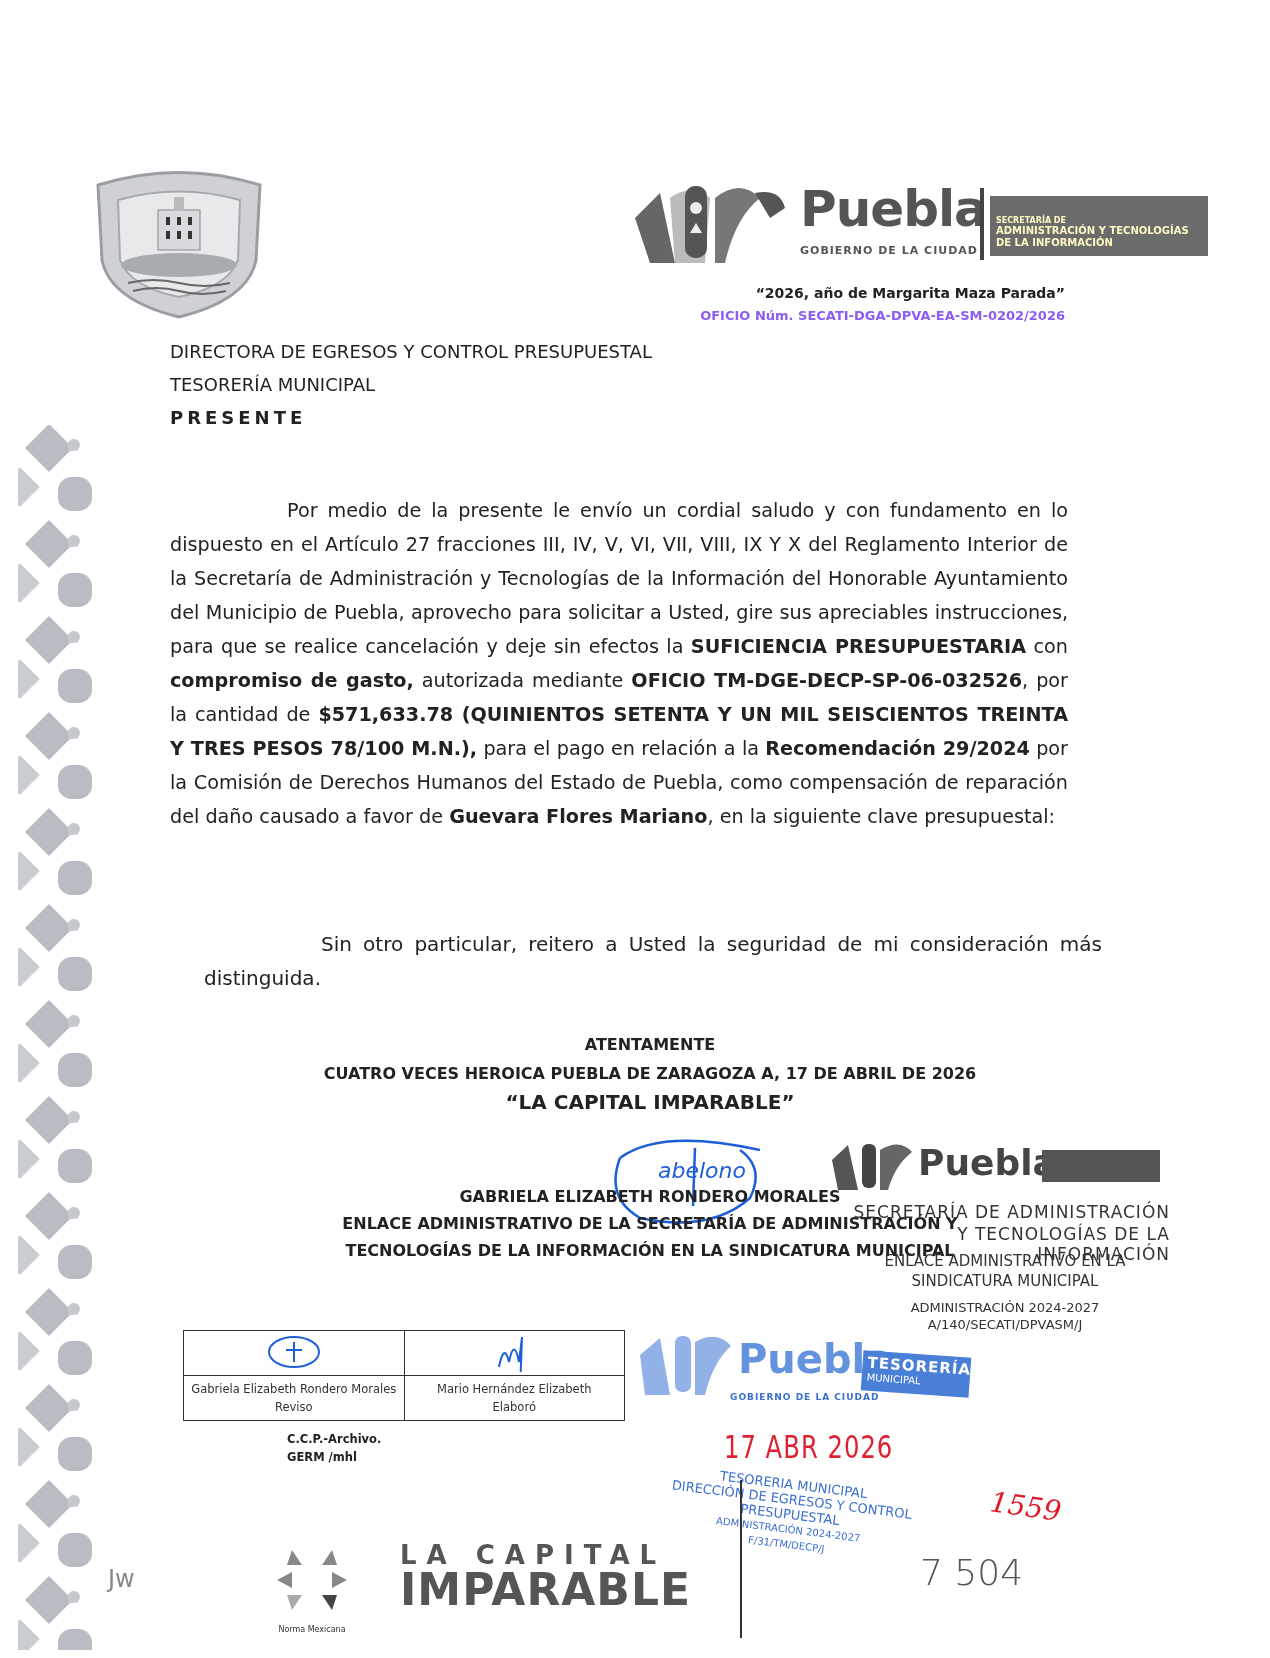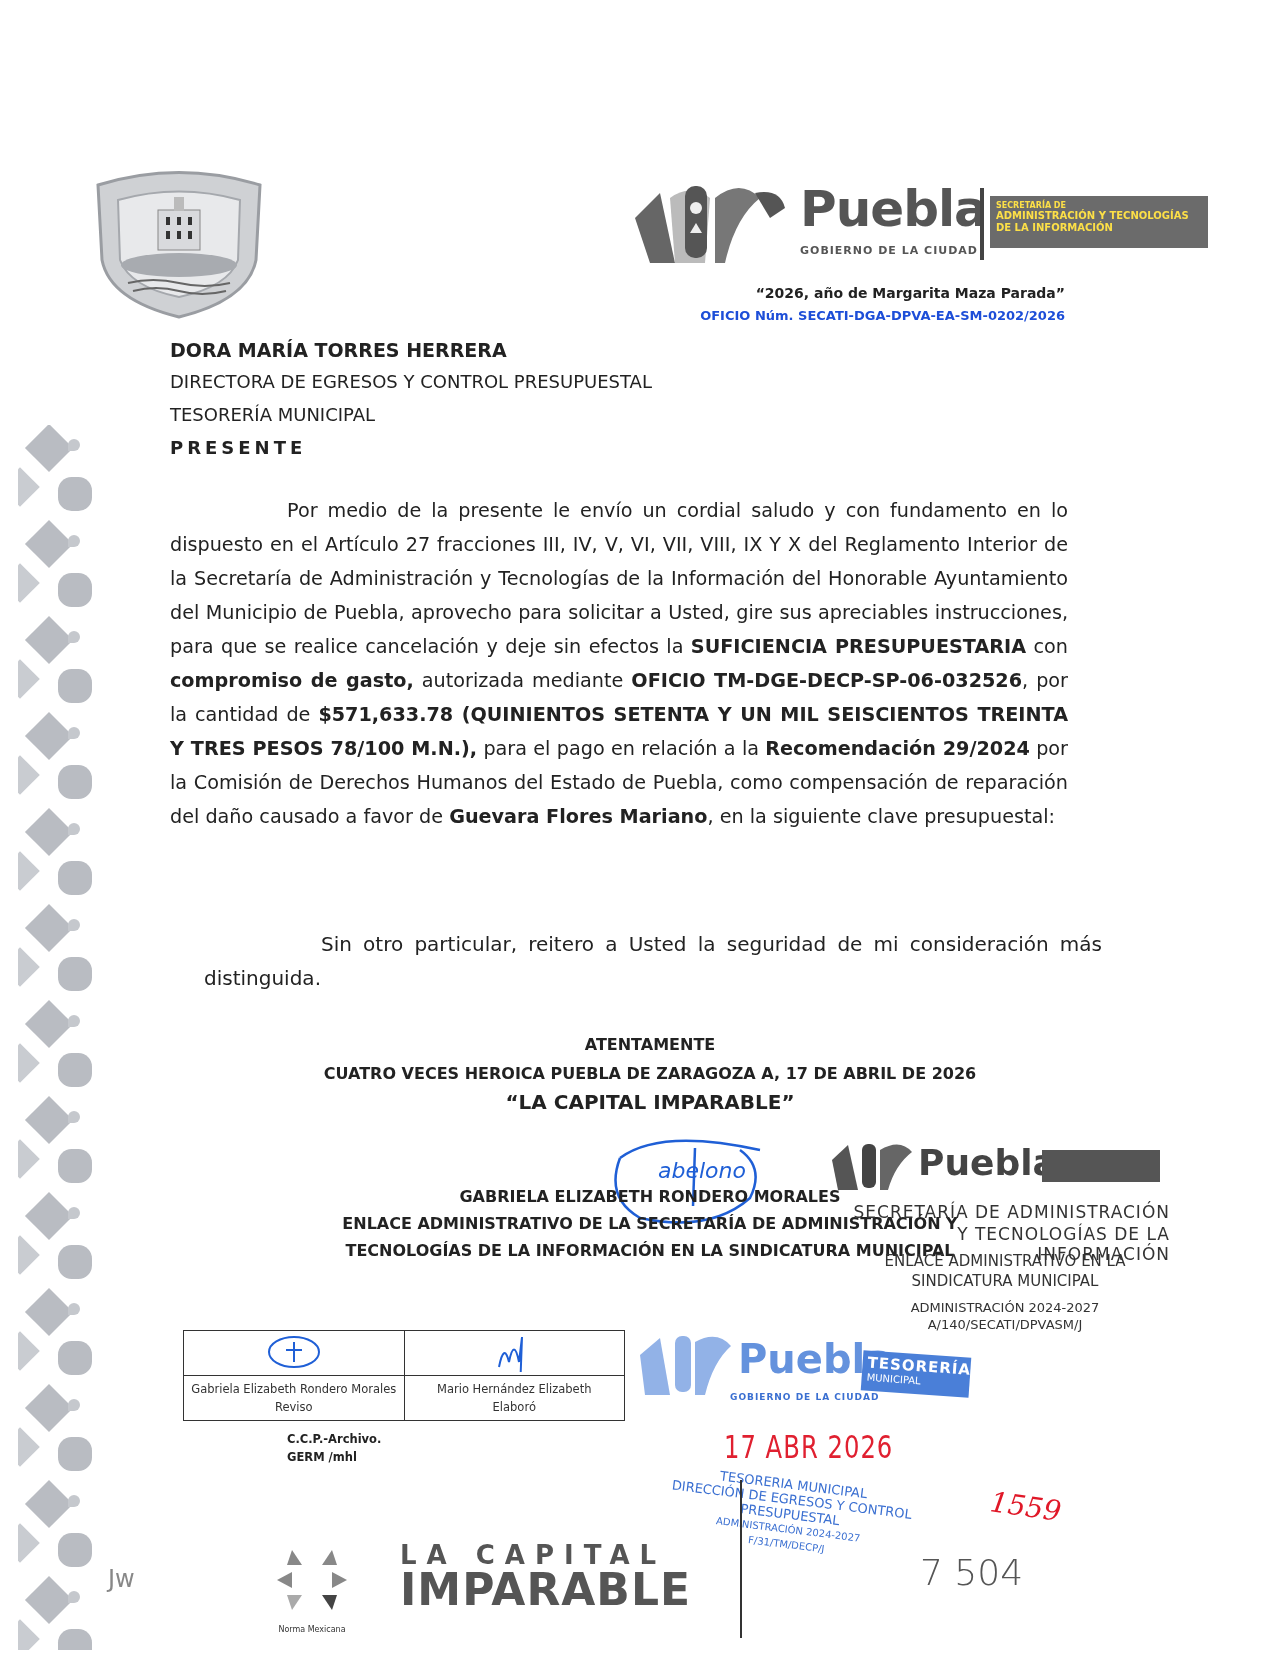--- a/index.html
+++ b/index.html
@@ -17,26 +17,26 @@
 
   
   .coat { left: 88px; top: 165px; width: 182px; height: 155px; }
   .coat svg { width: 100%; height: 100%; }
 
   
   .logo-head { left: 630px; top: 178px; width: 560px; height: 90px; }
   .puebla-word { left: 170px; top: 2px; font-family: "DejaVu Sans", sans-serif; font-weight: bold; font-size: 50px; color: #555; letter-spacing: -1px; }
   .gob-ciudad { left: 170px; top: 66px; font-size: 11px; font-weight: bold; color: #555; letter-spacing: 1px; }
   .logo-divider { left: 350px; top: 10px; width: 4px; height: 72px; background: #444; }
-  .secretaria-box { left: 360px; top: 18px; width: 218px; height: 52px; background: #6b6b6b; color: #fde047; padding: 5px 6px; }
+  .secretaria-box { left: 360px; top: 18px; width: 218px; height: 60px; background: #6b6b6b; color: #fef9c3; padding: 20px 6px; }
   .secretaria-box .s1 { font-size: 8px; font-weight: bold; }
   .secretaria-box .s2 { font-size: 10px; font-weight: bold; line-height: 12px; }
 
   .motto { right: 205px; top: 285px; font-size: 14px; font-weight: bold; color: #222; text-align: right; }
-  .oficio-num { right: 205px; top: 308px; font-size: 13px; font-weight: bold; color: #1d4ed8; text-align: right; }
+  .oficio-num { right: 205px; top: 308px; font-size: 13px; font-weight: bold; color: #8b5cf6; text-align: right; }
 
   
   .addr { left: 170px; top: 335px; }
   .addr .name { font-size: 19px; font-weight: bold; color: #222; line-height: 30px; }
   .addr .line { font-size: 18px; color: #222; line-height: 33px; }
   .addr .presente { font-size: 18px; font-weight: bold; letter-spacing: 4px; color: #222; line-height: 33px; }
 
   
   .body-text { left: 170px; top: 494px; width: 898px; font-size: 19.2px; line-height: 34px; color: #222; text-align: justify; }
   .body-text p { text-indent: 117px; }
@@ -214,21 +214,20 @@
     <div class="s1">SECRETARÍA DE</div>
     <div class="s2">ADMINISTRACIÓN Y TECNOLOGÍAS</div>
     <div class="s2">DE LA INFORMACIÓN</div>
   </div>
 </div>
 
 <div class="abs motto">“2026, año de Margarita Maza Parada”</div>
 <div class="abs oficio-num">OFICIO Núm. SECATI-DGA-DPVA-EA-SM-0202/2026</div>
 
 <div class="abs addr">
-  <div class="name">DORA MARÍA TORRES HERRERA</div>
   <div class="line">DIRECTORA DE EGRESOS Y CONTROL PRESUPUESTAL</div>
   <div class="line">TESORERÍA MUNICIPAL</div>
   <div class="presente">PRESENTE</div>
 </div>
 
 <div class="abs body-text">
   <p><span>Por medio de la presente le envío un cordial saludo y con fundamento en lo dispuesto en el Artículo 27 fracciones III, IV, V, VI, VII, VIII, IX Y X del Reglamento Interior de la Secretaría de Administración y Tecnologías de la Información del Honorable Ayuntamiento del Municipio de Puebla, aprovecho para solicitar a Usted, gire sus apreciables instrucciones, para que se realice cancelación y deje sin efectos la </span><b>SUFICIENCIA PRESUPUESTARIA</b><span> con </span><b>compromiso de gasto,</b><span> autorizada mediante </span><b>OFICIO TM-DGE-DECP-SP-06-032526</b><span>, por la cantidad de </span><b>$571,633.78 (QUINIENTOS SETENTA Y UN MIL SEISCIENTOS TREINTA Y TRES PESOS 78/100 M.N.),</b><span> para el pago en relación a la </span><b>Recomendación 29/2024</b><span> por la Comisión de Derechos Humanos del Estado de Puebla, como compensación de reparación del daño causado a favor de </span><b>Guevara Flores Mariano</b><span>, en la siguiente clave presupuestal:</span></p>
 </div>
 
 <div class="abs closing">

